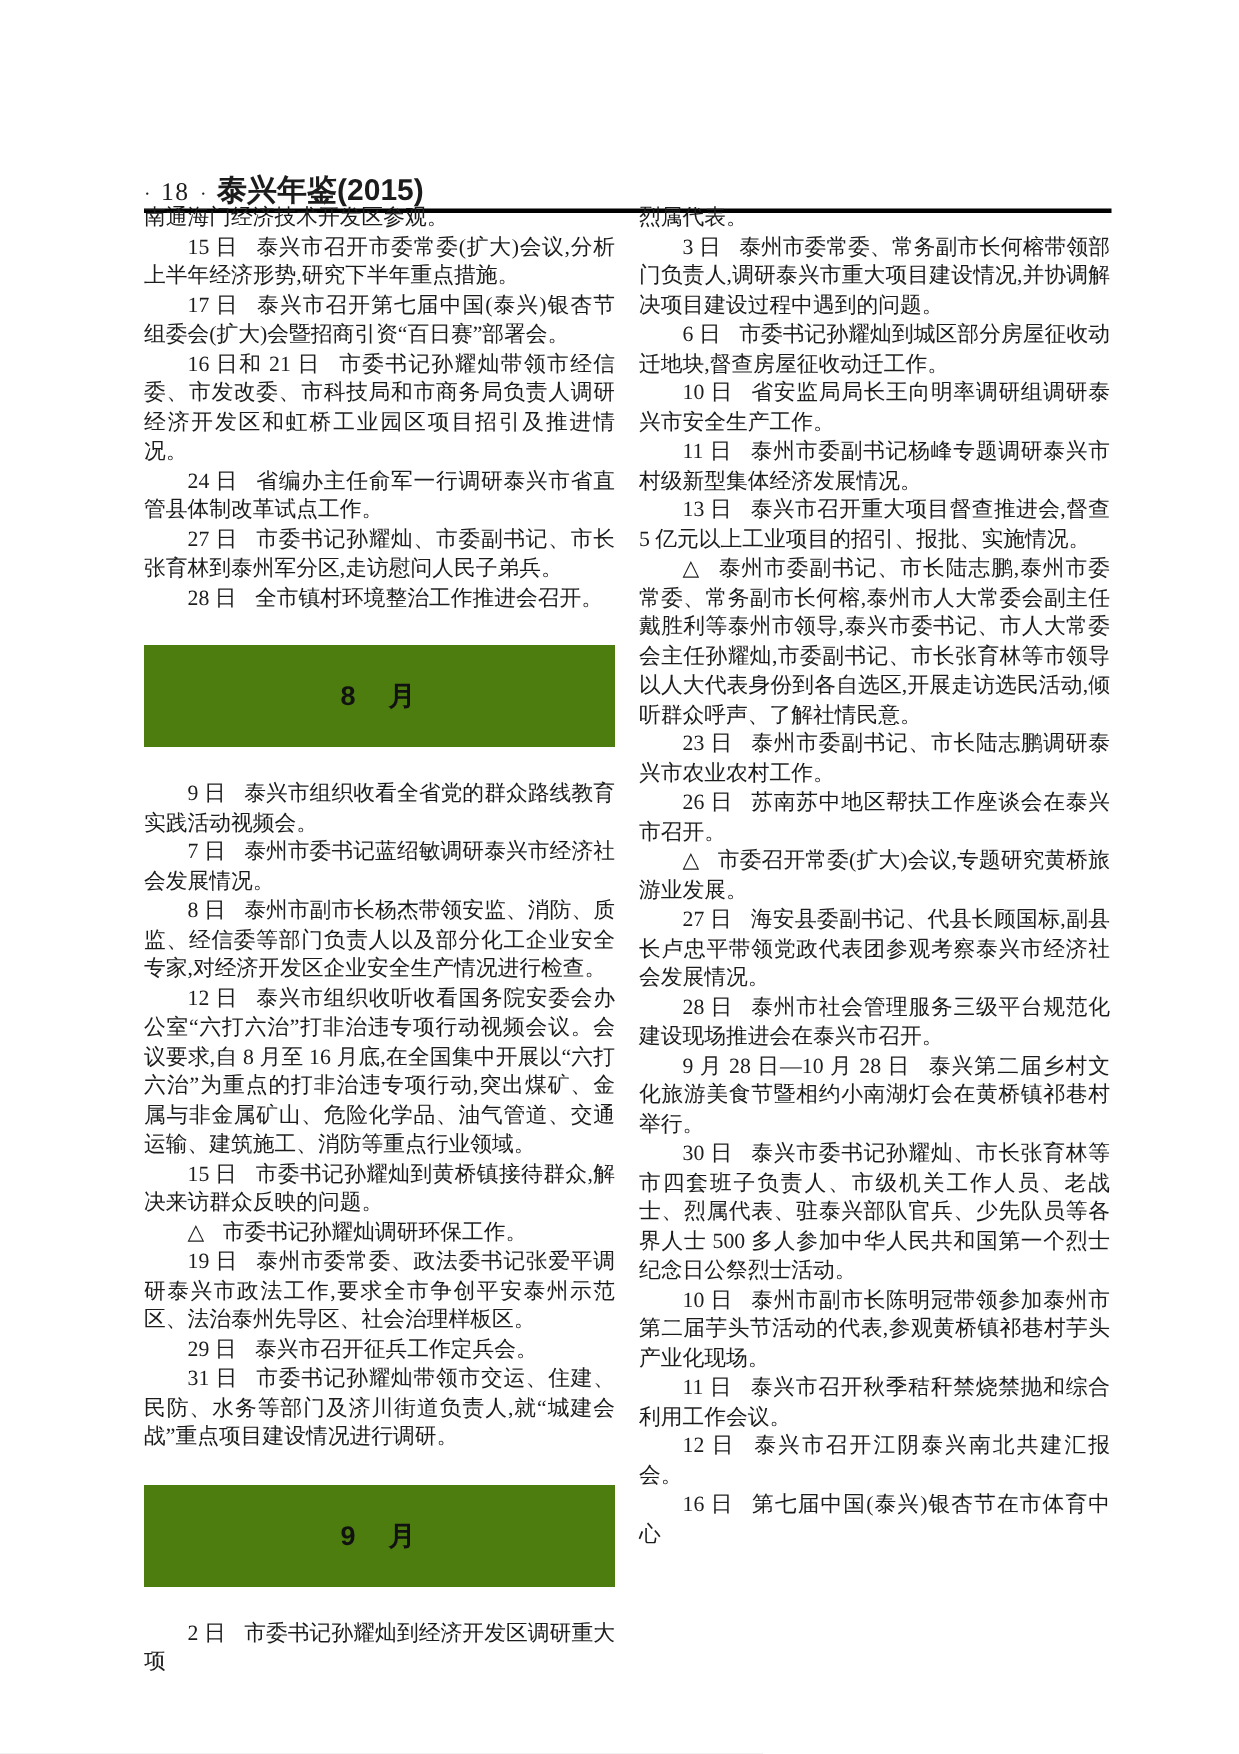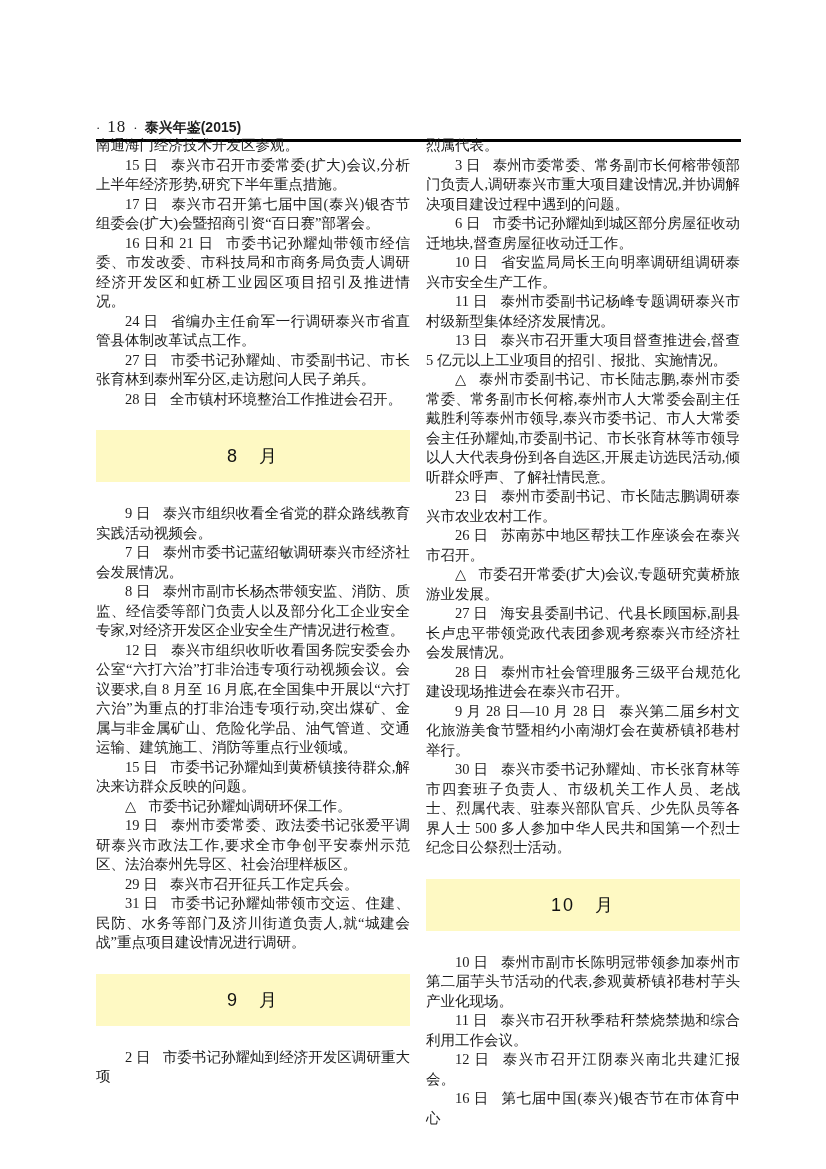--- a/index.html
+++ b/index.html
@@ -15,47 +15,47 @@
   .running-head{
     position:absolute;left:96px;top:118px;width:644px;
     font-size:14px;line-height:18px;
     display:flex;align-items:baseline;gap:7px;
     white-space:nowrap;
   }
   .running-head .dot{font-size:13px;}
   .running-head .pagenum{font-size:17px;letter-spacing:1px;}
   .running-head .book-title{
     font-family:"Liberation Sans","DejaVu Sans",sans-serif;
-    font-weight:bold;font-size:14px;
+    font-weight:bold;font-size:20px;
   }
   .head-rule{
     position:absolute;left:96px;top:139px;width:645px;height:3px;
     background:#000;
   }
   .content{
     position:absolute;left:96px;top:136px;width:645px;
     display:flex;gap:16px;
   }
   .col{width:314px;}
   .col p{
     margin:0;
     font-size:14.5px;
     line-height:19.5px;
     text-align:justify;
     text-indent:2em;
   }
   .col p.continuation{text-indent:0;}
   .col p .date{margin-right:0.85em;}
   .month-header{
-    background:#fef9c3;
-    height:52px;
+    background:#4d7c0f;
+    height:68px;
     margin:21px 0 22px 0;
     display:flex;align-items:center;justify-content:center;
     font-family:"Liberation Sans","DejaVu Sans",sans-serif;
-    font-weight:normal;font-size:18px;color:#111;
+    font-weight:bold;font-size:18px;color:#111;
     letter-spacing:2px;
   }
 </style>
 </head>
 <body>
 
 <div class="page">
   <div class="running-head">
     <span class="dot">·</span>
     <span class="pagenum">18</span>
@@ -94,20 +94,19 @@
         <p class="entry"><span class="date">11 日</span><span>泰州市委副书记杨峰专题调研泰兴市村级新型集体经济发展情况。</span></p>
         <p class="entry"><span class="date">13 日</span><span>泰兴市召开重大项目督查推进会,督查 5 亿元以上工业项目的招引、报批、实施情况。</span></p>
         <p class="entry"><span class="date">△</span><span>泰州市委副书记、市长陆志鹏,泰州市委常委、常务副市长何榕,泰州市人大常委会副主任戴胜利等泰州市领导,泰兴市委书记、市人大常委会主任孙耀灿,市委副书记、市长张育林等市领导以人大代表身份到各自选区,开展走访选民活动,倾听群众呼声、了解社情民意。</span></p>
         <p class="entry"><span class="date">23 日</span><span>泰州市委副书记、市长陆志鹏调研泰兴市农业农村工作。</span></p>
         <p class="entry"><span class="date">26 日</span><span>苏南苏中地区帮扶工作座谈会在泰兴市召开。</span></p>
         <p class="entry"><span class="date">△</span><span>市委召开常委(扩大)会议,专题研究黄桥旅游业发展。</span></p>
         <p class="entry"><span class="date">27 日</span><span>海安县委副书记、代县长顾国标,副县长卢忠平带领党政代表团参观考察泰兴市经济社会发展情况。</span></p>
         <p class="entry"><span class="date">28 日</span><span>泰州市社会管理服务三级平台规范化建设现场推进会在泰兴市召开。</span></p>
         <p class="entry"><span class="date">9 月 28 日—10 月 28 日</span><span>泰兴第二届乡村文化旅游美食节暨相约小南湖灯会在黄桥镇祁巷村举行。</span></p>
         <p class="entry"><span class="date">30 日</span><span>泰兴市委书记孙耀灿、市长张育林等市四套班子负责人、市级机关工作人员、老战士、烈属代表、驻泰兴部队官兵、少先队员等各界人士 500 多人参加中华人民共和国第一个烈士纪念日公祭烈士活动。</span></p>
-        <div class="month-header">10　月</div>
         <p class="entry"><span class="date">10 日</span><span>泰州市副市长陈明冠带领参加泰州市第二届芋头节活动的代表,参观黄桥镇祁巷村芋头产业化现场。</span></p>
         <p class="entry"><span class="date">11 日</span><span>泰兴市召开秋季秸秆禁烧禁抛和综合利用工作会议。</span></p>
         <p class="entry"><span class="date">12 日</span><span>泰兴市召开江阴泰兴南北共建汇报会。</span></p>
         <p class="entry"><span class="date">16 日</span><span>第七届中国(泰兴)银杏节在市体育中心</span></p>
       </div>
   </div>
 </div>
 
 </body></html>

